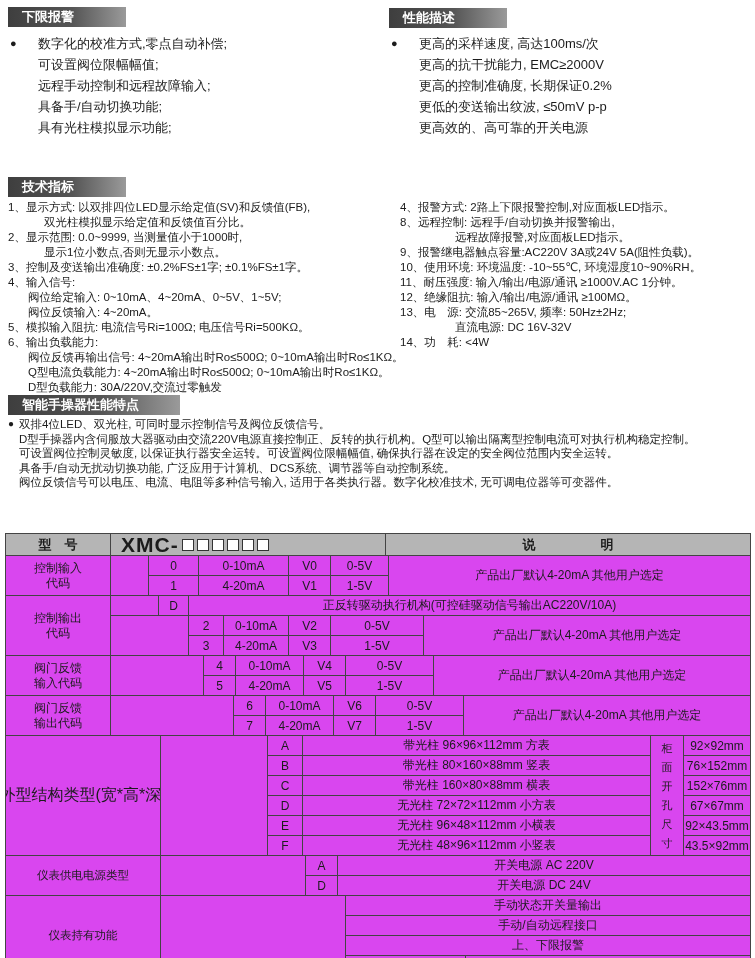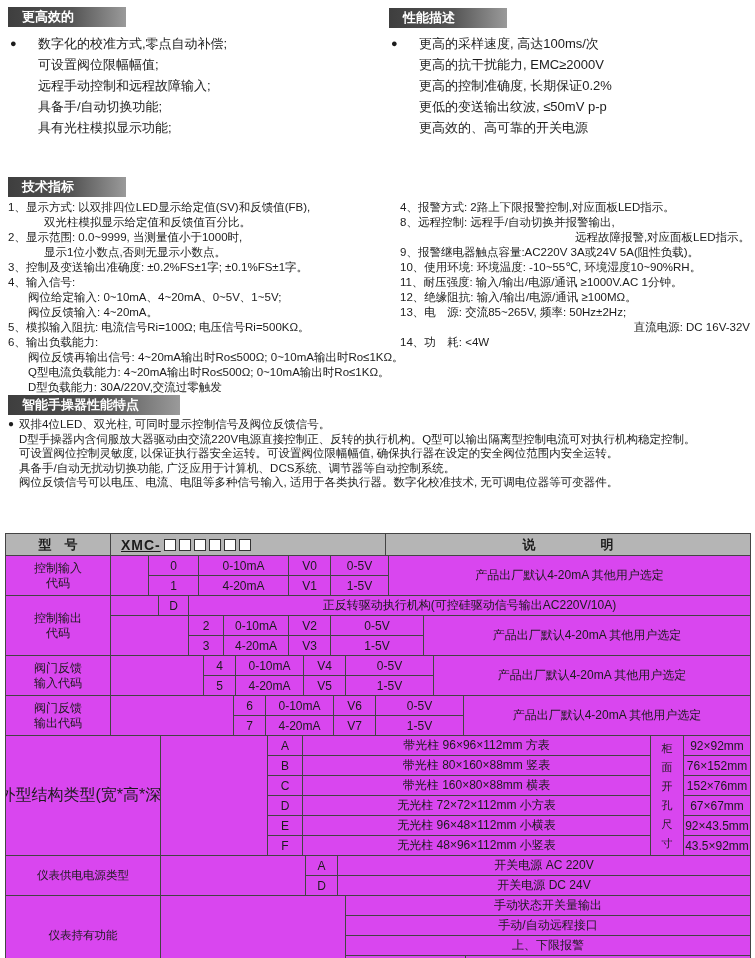--- a/index.html
+++ b/index.html
@@ -15,48 +15,48 @@
     padding-left:14px;
     background:linear-gradient(90deg,#3e3e3e 0%,#565656 55%,#9a9a9a 100%);
   }
   .list { position:absolute; }
   .item { position:relative; padding-left:30px; height:21px; line-height:21px; font-size:13px; white-space:nowrap; }
   .blt { position:absolute; left:2px; top:0; font-size:11px; }
   .spec-col { position:absolute; }
   .spec-line { height:15px; line-height:15px; font-size:11.5px; white-space:nowrap; }
   .ind1 { padding-left:20px; }
   .ind2 { padding-left:36px; }
-  .ind3 { padding-left:55px;text-align:right; }
+  .ind3 { padding-left:55px; }
   .feat-block { position:absolute; }
   .feat-line { position:relative; height:14.5px; line-height:14.5px; font-size:11.5px; white-space:nowrap; padding-left:11px; }
   .feat-line .blt { left:0; font-size:10px; }
   .tbl {
     position:absolute; left:5px; top:517px; width:746px; height:441px;
     border:1px solid #444; border-bottom:none; background:#d946ef; overflow:hidden;margin-top:16px;
   }
   .c {
     position:absolute; border-right:1px solid #444; border-bottom:1px solid #444;
     display:flex; align-items:center; justify-content:center; text-align:center;
     font-size:12px; overflow:hidden;
   }
   .c.nr { border-right:none; }
   .c.nb { border-bottom:none; }
   .gray { background:#b5b5b5; }
   .bold { font-weight:bold; font-size:13px; }
   .w52 { display:inline-block; width:52px; line-height:15px; text-align:center; }
   .vert { display:inline-block; width:12px; line-height:19px; word-break:break-all; font-size:11px; }
-  .xmc { font-weight:bold; font-size:14px; letter-spacing:1px;text-decoration:underline; }
+  .xmc { font-weight:bold; font-size:21px; letter-spacing:1px; }
   .box { display:inline-block; width:12px; height:12px; border:1px solid #333; background:#fff; margin-left:3px; }
   .small-label { font-size:16px; white-space:nowrap; }
   .mid-label { font-size:11.5px; white-space:nowrap; }
 </style>
 </head>
 <body>
 
-<div class="sec-hdr" style="left:8px;top:7px;width:118px">更高效的</div>
+<div class="sec-hdr" style="left:8px;top:7px;width:118px">下限报警</div>
 <div class="sec-hdr" style="left:389px;top:8px;width:118px">性能描述</div>
 <div class="sec-hdr" style="left:8px;top:177px;width:118px">技术指标</div>
 <div class="sec-hdr" style="left:8px;top:395px;width:172px">智能手操器性能特点</div>
 
 <div class="list" style="left:8px;top:33px;width:375px">
   <div class="item"><span class="blt">●</span><span>数字化的校准方式,零点自动补偿;</span></div>
   <div class="item"><span>可设置阀位限幅幅值;</span></div>
   <div class="item"><span>远程手动控制和远程故障输入;</span></div>
   <div class="item"><span>具备手/自动切换功能;</span></div>
   <div class="item"><span>具有光柱模拟显示功能;</span></div>

